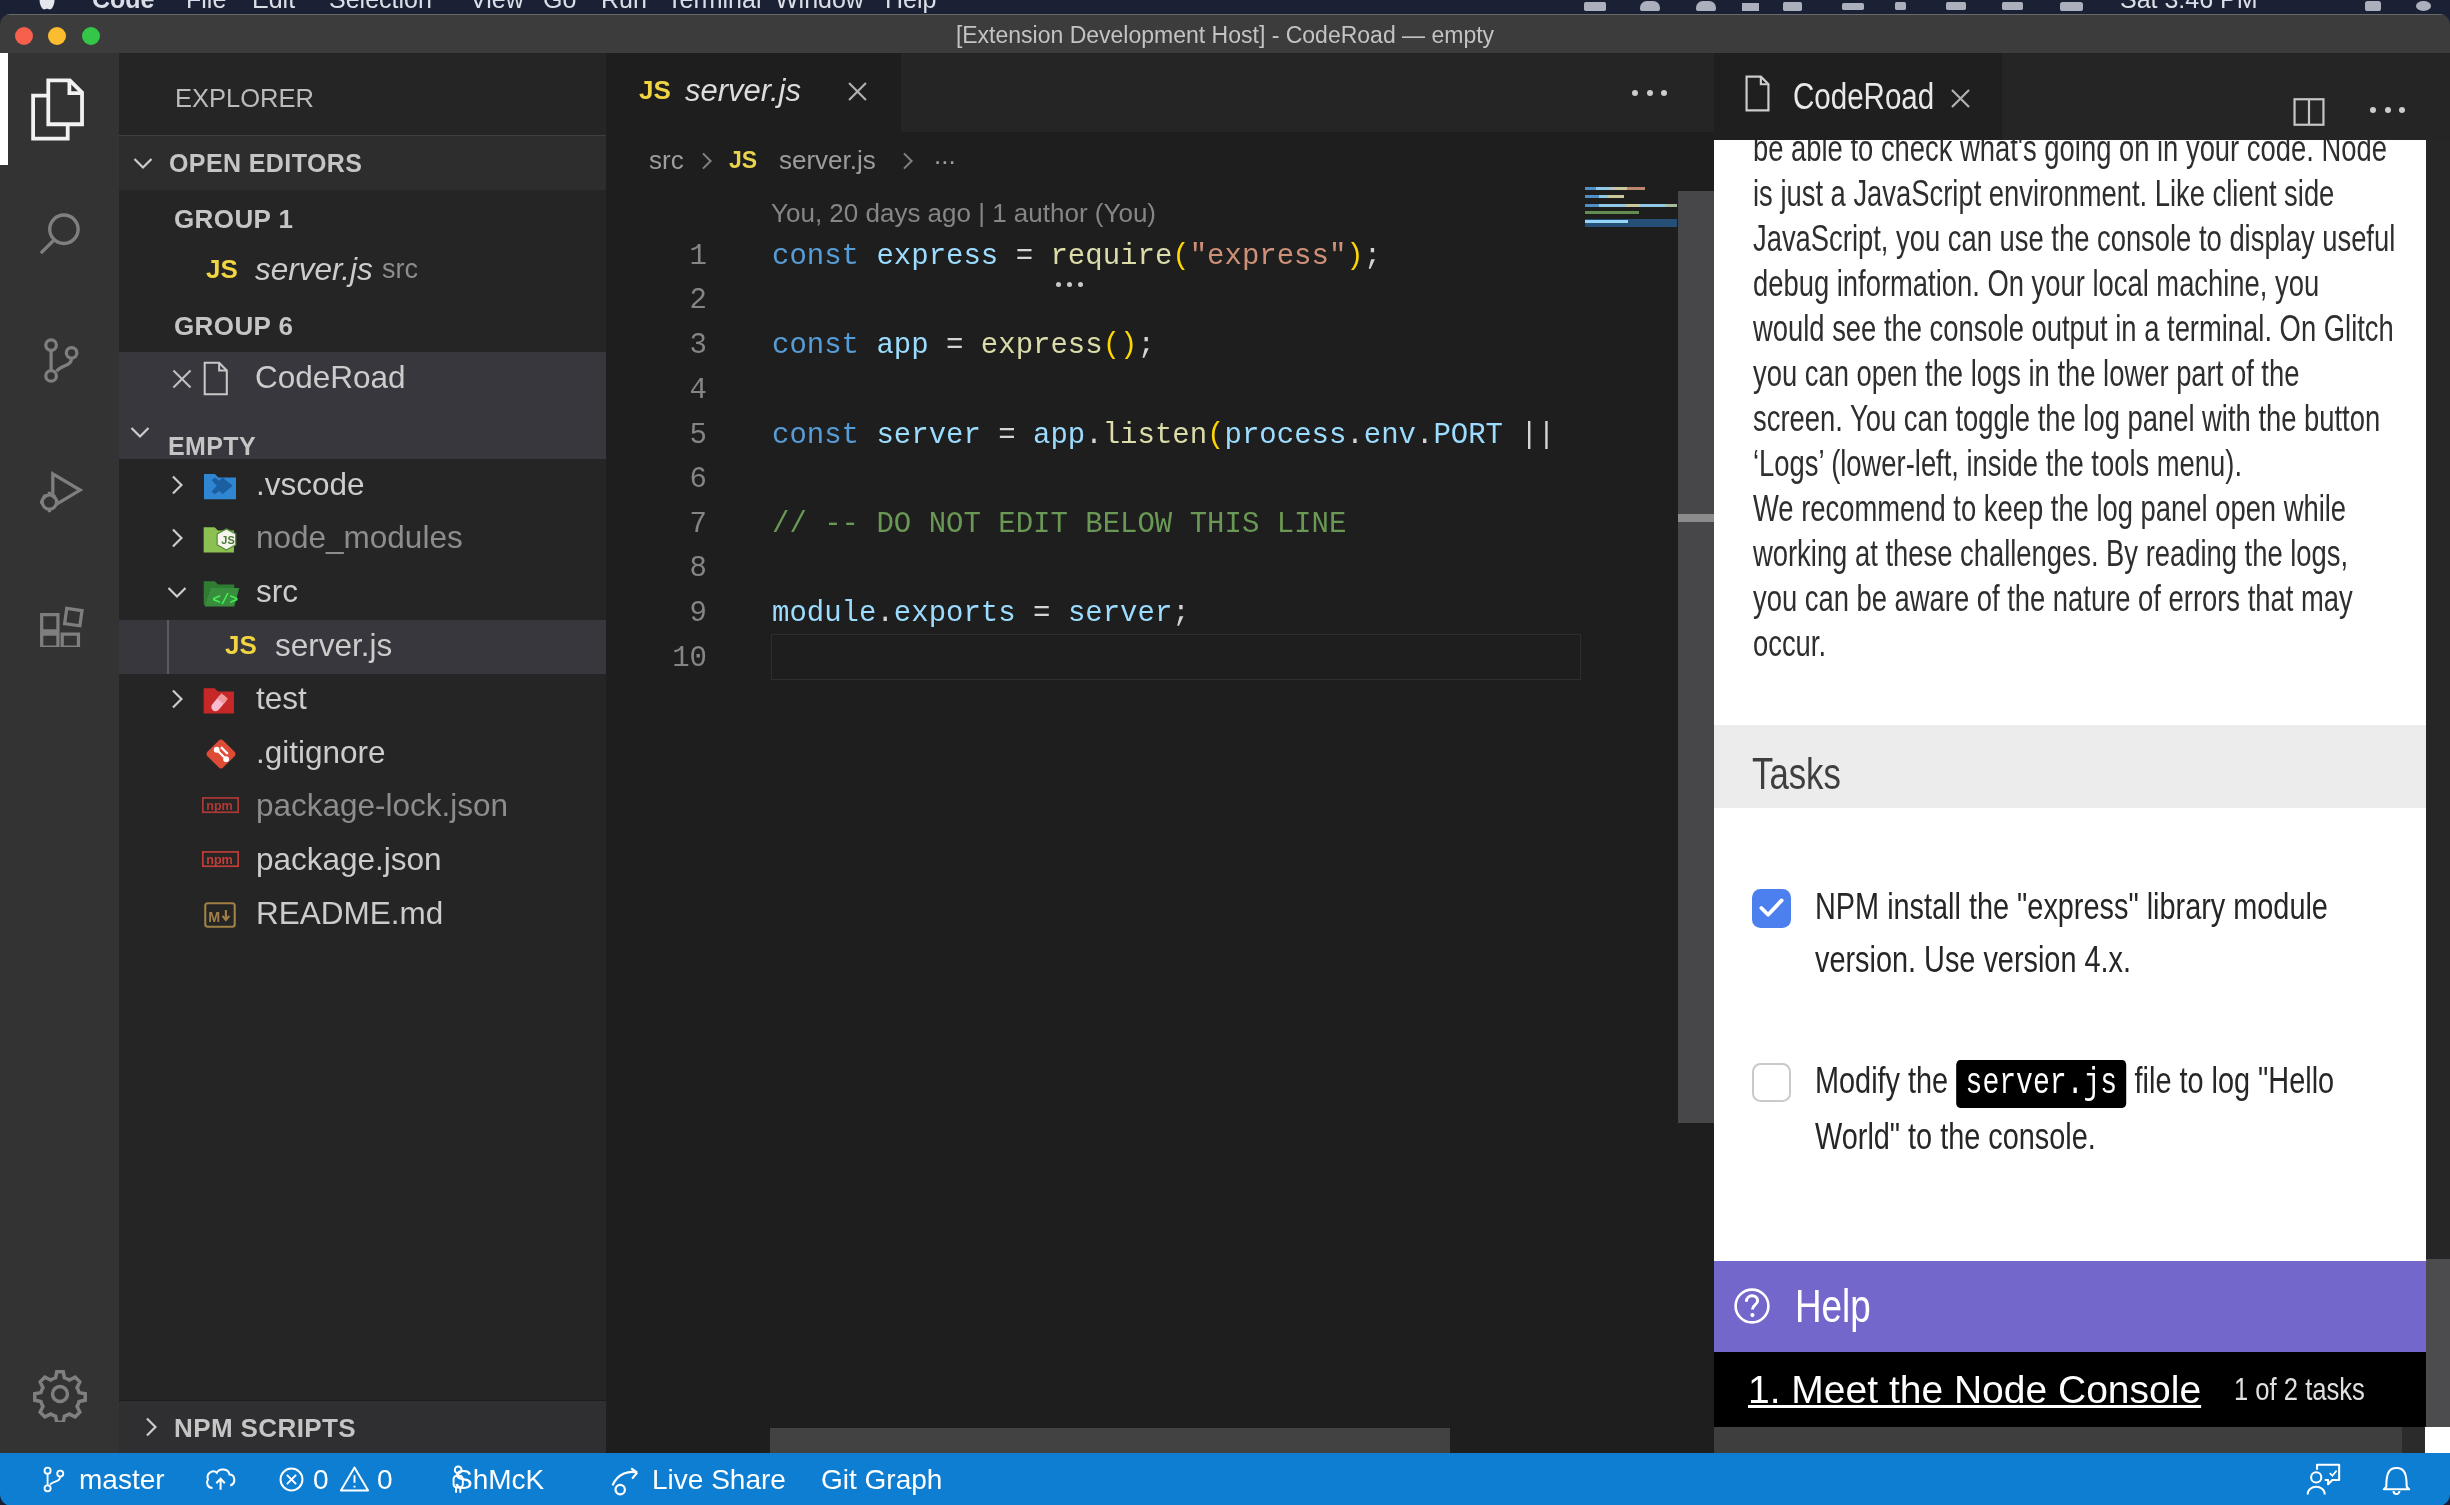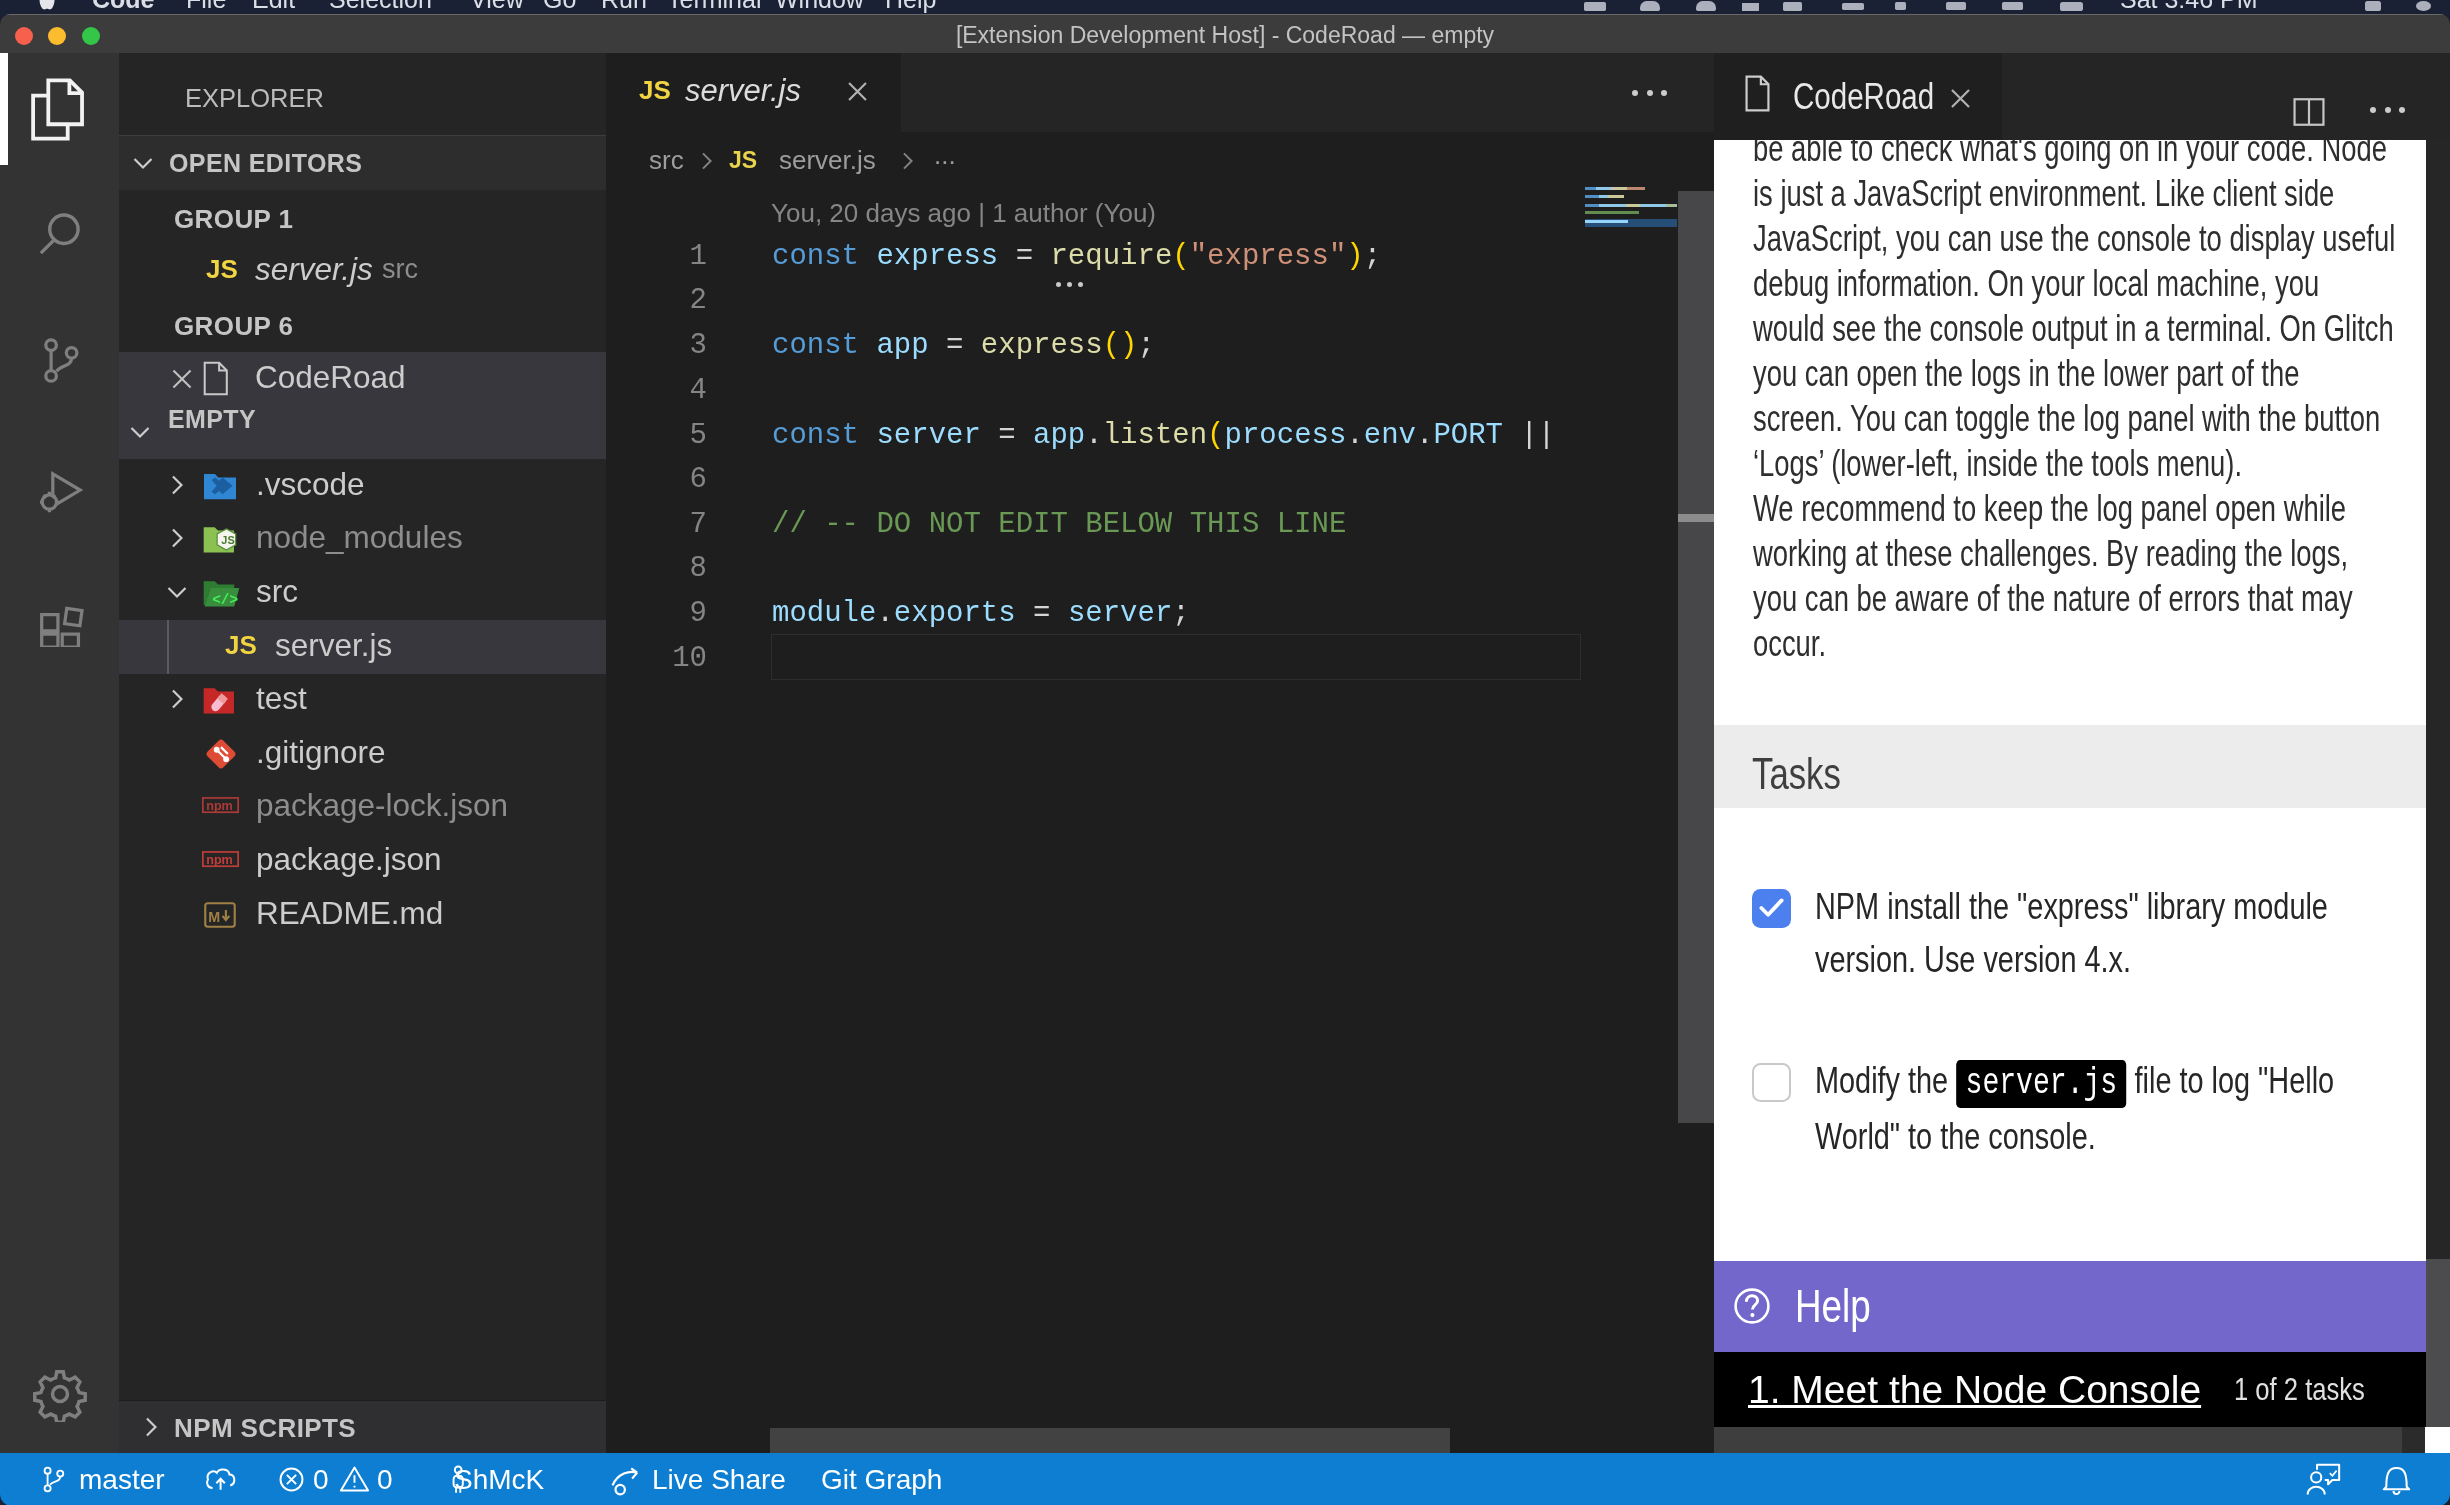--- a/index.html
+++ b/index.html
@@ -99,21 +99,21 @@
       <svg class="abs" style="left:34px;top:541px;" width="53" height="53" viewBox="0 0 31 31" fill="none" stroke="#7f7f7f" stroke-width="1.9">
         <path d="M4.5 12 H14 V21.5 H4.5 Z M4.5 23.5 H14 V31 H4.5 Z M16.5 23.5 H26 V31 H16.5 Z"></path>
         <rect x="18.5" y="9" width="9" height="9" transform="rotate(8 23 13.5)"></rect>
       </svg>
       <svg class="abs" style="left:32px;top:1313px;" width="56" height="56" viewBox="0 0 24 24" fill="none" stroke="#7f7f7f" stroke-width="1.5">
         <circle cx="12" cy="12" r="3.2"></circle>
         <path d="M10.6 2.5 h2.8 l0.5 2.6 a7.2 7.2 0 0 1 2.1 0.9 l2.5-1.2 2 2 -1.2 2.5 a7.2 7.2 0 0 1 0.9 2.1 l2.6 0.5 v2.8 l-2.6 0.5 a7.2 7.2 0 0 1-0.9 2.1 l1.2 2.5 -2 2 -2.5-1.2 a7.2 7.2 0 0 1-2.1 0.9 l-0.5 2.6 h-2.8 l-0.5-2.6 a7.2 7.2 0 0 1-2.1-0.9 l-2.5 1.2 -2-2 1.2-2.5 a7.2 7.2 0 0 1-0.9-2.1 l-2.6-0.5 v-2.8 l2.6-0.5 a7.2 7.2 0 0 1 0.9-2.1 l-1.2-2.5 2-2 2.5 1.2 a7.2 7.2 0 0 1 2.1-0.9 z"></path>
       </svg>
     </div>
     <div id="sidebar">
-      <div class="abs" style="left:66px;top:31px;font-size:25.5px;color:#bbbbbb;">EXPLORER</div>
+      <div class="abs" style="left:56px;top:31px;font-size:25.5px;color:#bbbbbb;">EXPLORER</div>
       <div class="abs" style="left:0;top:82px;width:487px;height:55px;background:#2d2d2e;border-top:0.9px solid #3e3e3e;">
         <svg class="abs" style="left:12px;top:17px;" width="24" height="20.4" viewBox="0 0 28 24" fill="none" stroke="#cccccc" stroke-width="2.6">
             <path d="M4 7 L14 17 L24 7"></path>
           </svg>
         <div class="abs sect" style="left:50px;top:13.6px;">OPEN EDITORS</div>
       </div>
       <div class="row" style="top:138px;">
           <div class="rowtext sect" style="left:55px;top:13.6px;font-size:26px;">GROUP 1</div>
         </div>
       <div class="row" style="top:191px;">
@@ -131,21 +131,21 @@
         <svg class="abs" style="left:84px;top:9.4px;" width="25.5" height="35" viewBox="0 0 30 41" fill="none" stroke="#c8c8c8" stroke-width="2.4">
             <path d="M2 2 H19 L28 11 V39 H2 Z"></path>
             <path d="M19 2 V11 H28"></path>
           </svg>
         <div class="rowtext" style="left:136px;top:7.7px;">CodeRoad</div>
       </div>
       <div class="row" style="top:352px;background:#37373d;">
         <svg class="abs" style="left:9.4px;top:17px;" width="24" height="20.4" viewBox="0 0 28 24" fill="none" stroke="#cccccc" stroke-width="2.6">
             <path d="M4 7 L14 17 L24 7"></path>
           </svg>
-        <div class="rowtext sect" style="left:49px;top:0;">EMPTY</div>
+        <div class="rowtext sect" style="left:49px;top:27px;">EMPTY</div>
       </div>
       <div class="row" style="top:406px;">
         <svg class="abs" style="left:48px;top:14.5px;" width="20.4" height="24" viewBox="0 0 24 28" fill="none" stroke="#cccccc" stroke-width="2.6">
             <path d="M7 4 L17 14 L7 24"></path>
           </svg>
         <svg class="abs" style="left:83px;top:10.2px;" width="36" height="32" viewBox="0 0 42 38">
           <path d="M2 6 H15 L19 10 H40 V36 H2 Z" fill="#2f86d2"></path>
           <path d="M24 10 L36 20 L24 30 L20 26 L15 30 L11 27 L17 20 L11 13 L15 10 L20 14 Z" fill="#1b5fa0"></path>
         </svg>
         <div class="rowtext" style="left:137px;top:7.7px;text-align:right;">.vscode</div>

